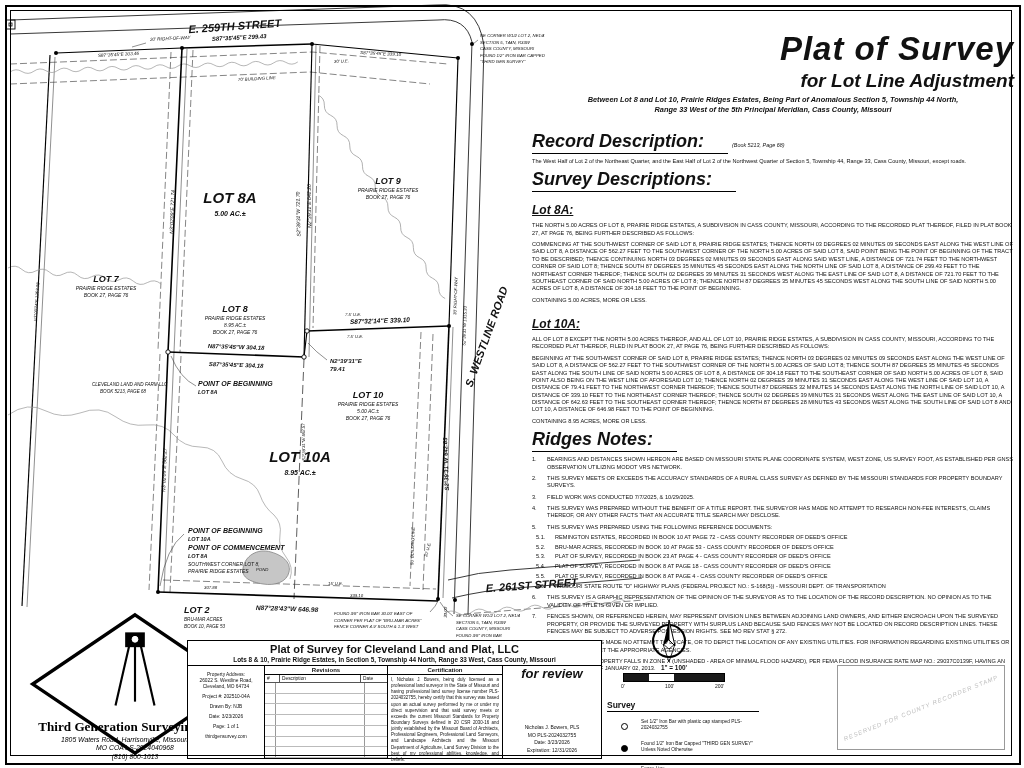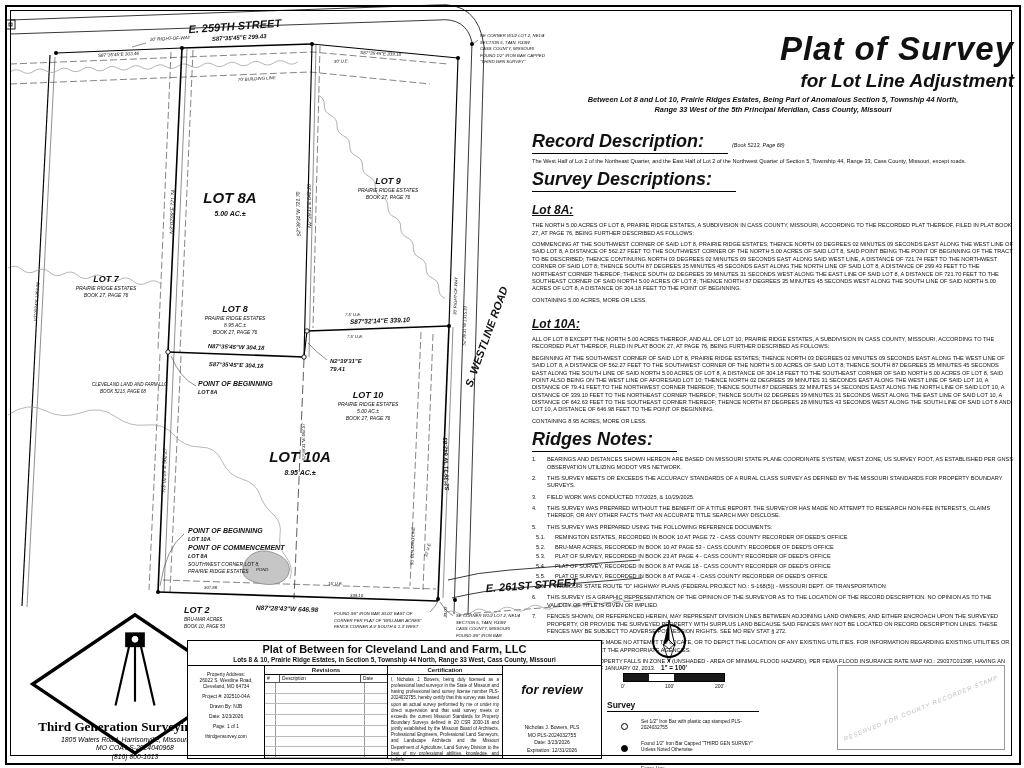--- a/index.html
+++ b/index.html
@@ -58,21 +58,21 @@
   #rev-head{display:flex;font-size:4.8px;border-bottom:1px solid #555;}
   #rev-head span{padding:1px 2px;}
   .rc1{width:10px;border-right:1px solid #555;}
   .rc2{flex:1;border-right:1px solid #555;}
   .rc3{width:22px;}
   .revrow{display:flex;flex:1;border-bottom:1px solid #bbb;}
   .revrow .rc1,.revrow .rc2{border-right:1px solid #999;}
   #tc-cert{width:114px;display:flex;flex-direction:column;}
   #cert-text{font-size:4.45px;line-height:1.38;padding:2px 3px;text-align:justify;}
   #tc-review{flex:1;position:relative;border-right:none;}
-  #for-review{font-style:italic;font-weight:bold;font-size:13px;text-align:center;margin-top:16px;}
+  #for-review{font-style:italic;font-weight:bold;font-size:13px;text-align:center;}
   #pls-block{position:absolute;bottom:4px;left:0;right:0;text-align:center;font-size:5px;line-height:1.5;}
 
   #scalewrap{left:619px;top:664px;width:110px;text-align:center;}
   #scaletext{font-weight:bold;font-size:6.4px;}
   #scalebar{margin:2px auto 0;width:100px;height:7px;border:1px solid #000;display:flex;}
   #scalebar .s1{width:25%;background:#1a1a1a;}
   #scalebar .s2{width:25%;background:#fff;}
   #scalebar .s3{width:50%;background:#1a1a1a;}
   #scaleticks{position:relative;height:8px;font-size:5px;}
   #scaleticks span{position:absolute;top:1px;}
@@ -378,21 +378,21 @@
     <line x1="116" y1="35" x2="130" y2="96"></line>
   </g>
   <text x="110" y="122" text-anchor="middle" style="font-family:'Liberation Serif',serif;font-style:normal;font-weight:bold;font-size:13.5px;fill:#000">Third Generation Surveying, LLC</text>
   <text x="110" y="133" text-anchor="middle" style="font-size:7px;font-style:italic;fill:#000">1805 Waters Road, Harrisonville, Missouri 64701</text>
   <text x="110" y="142" text-anchor="middle" style="font-size:7px;font-style:italic;fill:#000">MO COA LS-2024040968</text>
   <text x="110" y="151" text-anchor="middle" style="font-size:7px;font-style:italic;fill:#000">(816) 800-1613</text>
 </svg>
 
 <div class="abs" id="tblock">
   <div id="tb-head">
-    <div id="tb-title">Plat of Between for Cleveland Land and Farm, LLC</div>
+    <div id="tb-title">Plat of Survey for Cleveland Land and Plat, LLC</div>
     <div id="tb-sub">Lots 8 &amp; 10, Prairie Ridge Estates, In Section 5, Township 44 North, Range 33 West, Cass County, Missouri</div>
   </div>
   <div id="tb-body">
     <div class="tcol" id="tc-info">
       <div>Property Address:</div>
       <div style="margin-top:1px;">26022 S. Westline Road,</div>
       <div style="margin-top:1px;">Cleveland, MO 64734</div>
       <div style="margin-top:5px;">Project #: 202510-04A</div>
       <div style="margin-top:5px;">Drawn By: NJB</div>
       <div style="margin-top:5px;">Date: 3/23/2026</div>

